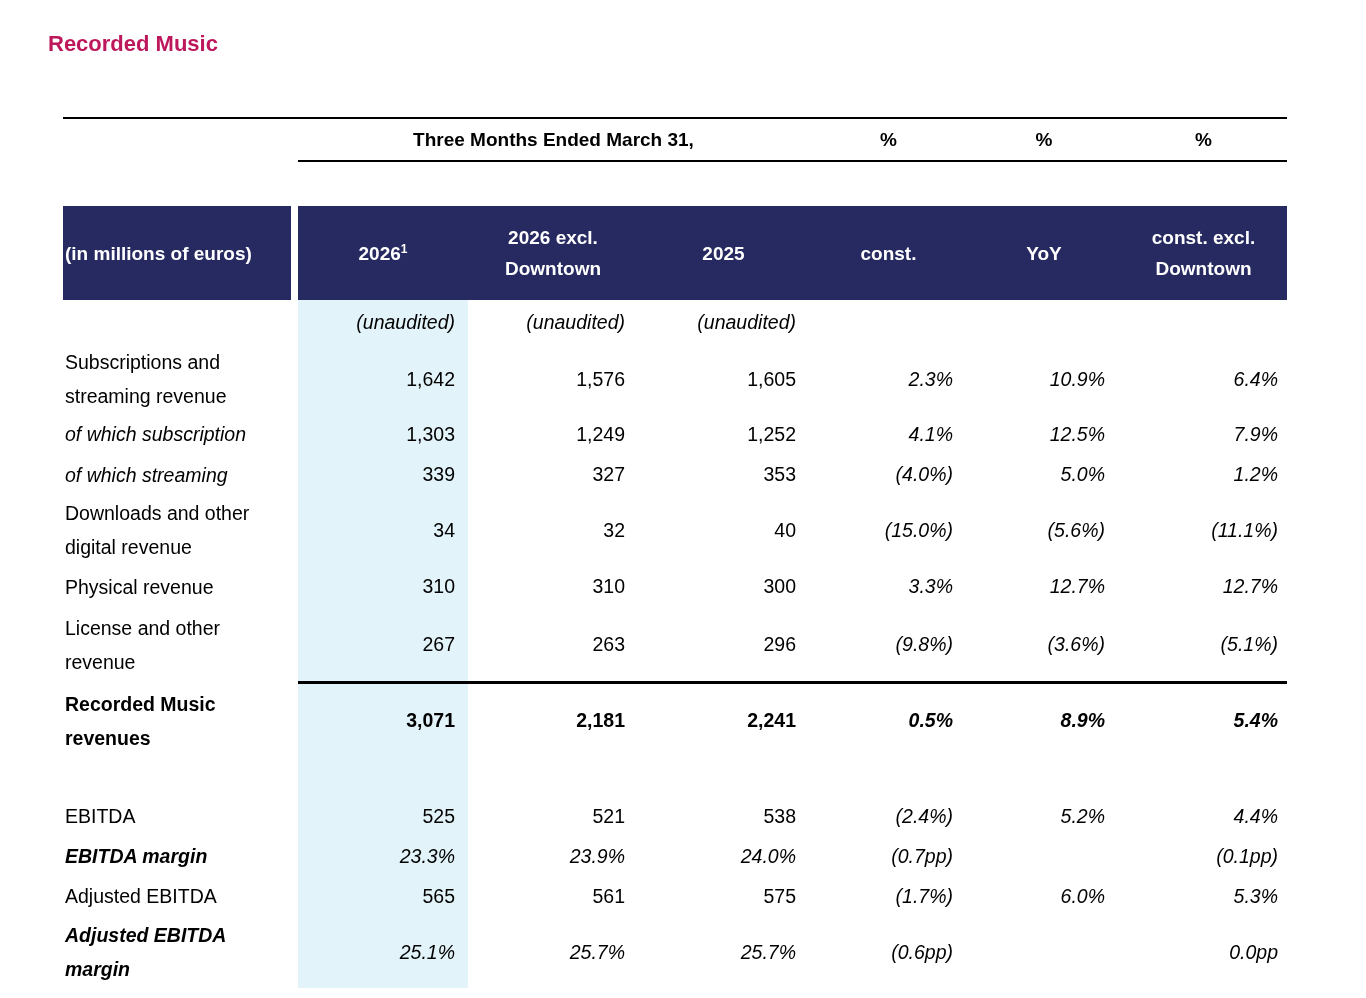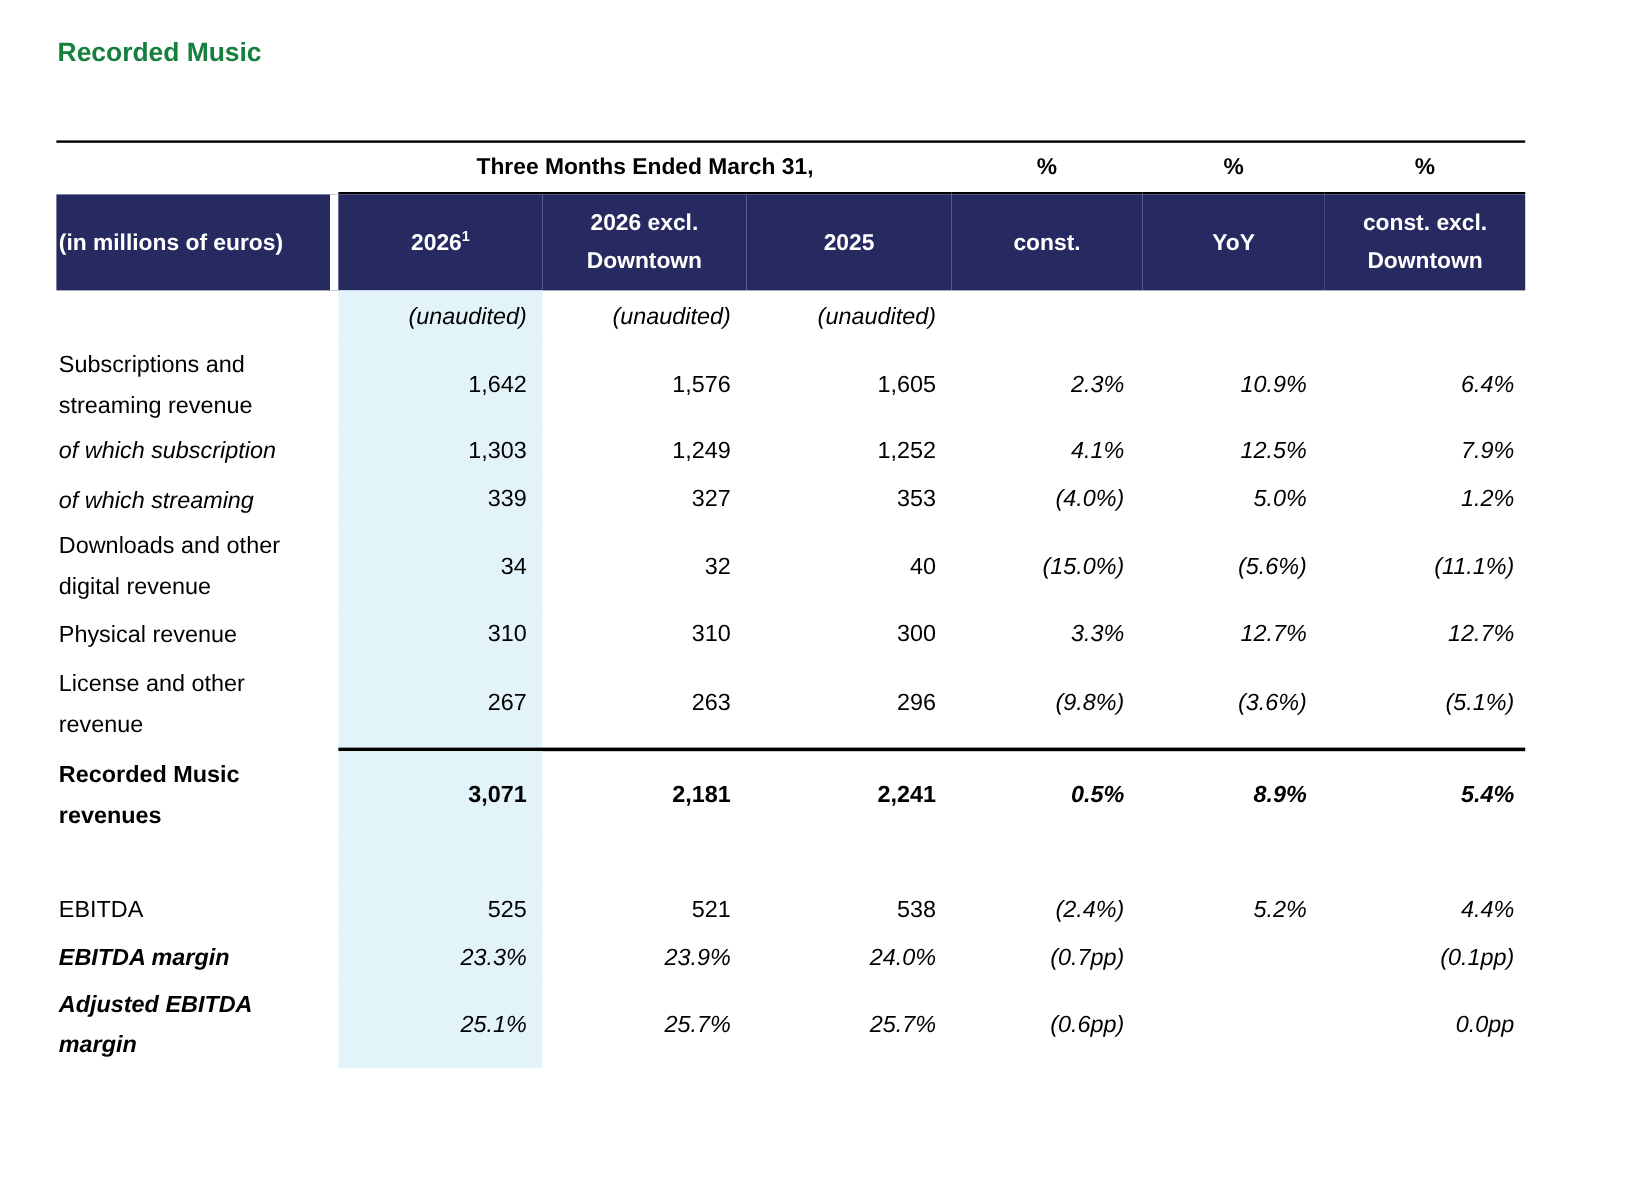--- a/index.html
+++ b/index.html
@@ -3,35 +3,35 @@
 <meta charset="utf-8">
 <style>
   html,body{margin:0;padding:0;}
   body{
     width:1366px;height:998px;background:#ffffff;position:relative;
     font-family:"Liberation Sans","DejaVu Sans",sans-serif;color:#000;
     -webkit-font-smoothing:antialiased;
   }
   .title{
     position:absolute;left:48px;top:31px;
-    font-size:22px;font-weight:bold;color:#15803d;letter-spacing:0;
+    font-size:22px;font-weight:bold;color:#be185d;letter-spacing:0;
   }
   .tbl{
-    position:absolute;left:47px;top:117px;width:1224px;
+    position:absolute;left:63px;top:117px;width:1224px;
     border-top:2px solid #000;
   }
   .grid7{display:grid;grid-template-columns:235px 170px 170px 171px 159px 152px 167px;}
   
   .hdr1{height:43px;}
   .hdr1 .cell{display:flex;align-items:center;justify-content:center;
     font-weight:bold;font-size:19px;border-bottom:2px solid #000;}
   .hdr1 .blank{border-bottom:none;}
   .span3{grid-column:2/5;}
   
-  .navyrow{height:80px;}
+  .navyrow{height:94px;margin-top:44px;}
   .navy{background:#272a60;color:#fff;font-weight:bold;font-size:19px;}
   .unitcell{display:flex;align-items:center;padding-left:2px;line-height:31px;
     border-right:7px solid #fff;}
   .hc{display:flex;align-items:center;justify-content:center;text-align:center;
     line-height:31px;white-space:pre-line;}
   sup{font-size:12px;vertical-align:super;line-height:0;}
   
   .td{display:flex;align-items:center;font-size:19.5px;}
   .label{padding-left:2px;padding-right:8px;line-height:34px;}
   .num{justify-content:flex-end;padding-right:13px;}
@@ -180,20 +180,29 @@
   <div class="grid7 h40">
     <div class="td label bi">EBITDA margin</div>
     <div class="td num it cyan">23.3%</div>
     <div class="td num it">23.9%</div>
     <div class="td num it">24.0%</div>
     <div class="td pct">(0.7pp)</div>
     <div class="td pct"></div>
     <div class="td pct pr9">(0.1pp)</div>
   </div>
 
+  <div class="grid7 h40">
+    <div class="td label">Adjusted EBITDA</div>
+    <div class="td num cyan">565</div>
+    <div class="td num">561</div>
+    <div class="td num">575</div>
+    <div class="td pct">(1.7%)</div>
+    <div class="td pct">6.0%</div>
+    <div class="td pct pr9">5.3%</div>
+  </div>
 
   <div class="grid7 h72">
     <div class="td label bi">Adjusted EBITDA margin</div>
     <div class="td num it cyan">25.1%</div>
     <div class="td num it">25.7%</div>
     <div class="td num it">25.7%</div>
     <div class="td pct">(0.6pp)</div>
     <div class="td pct"></div>
     <div class="td pct pr9">0.0pp</div>
   </div>

